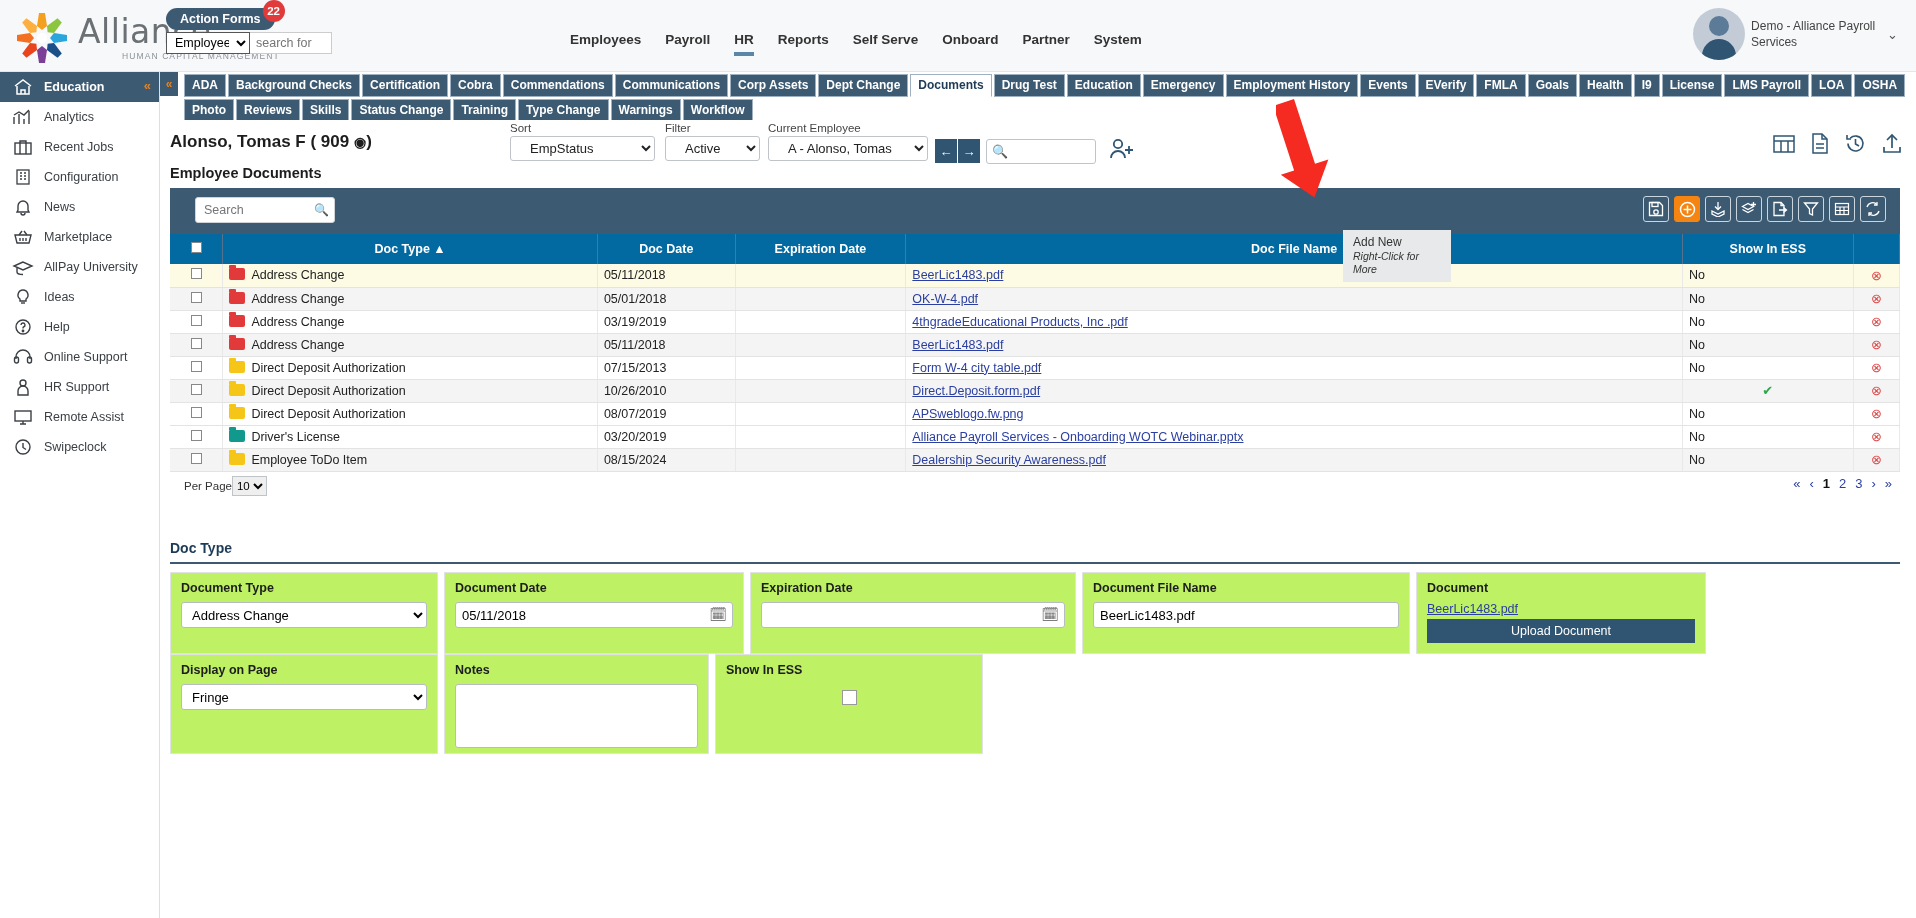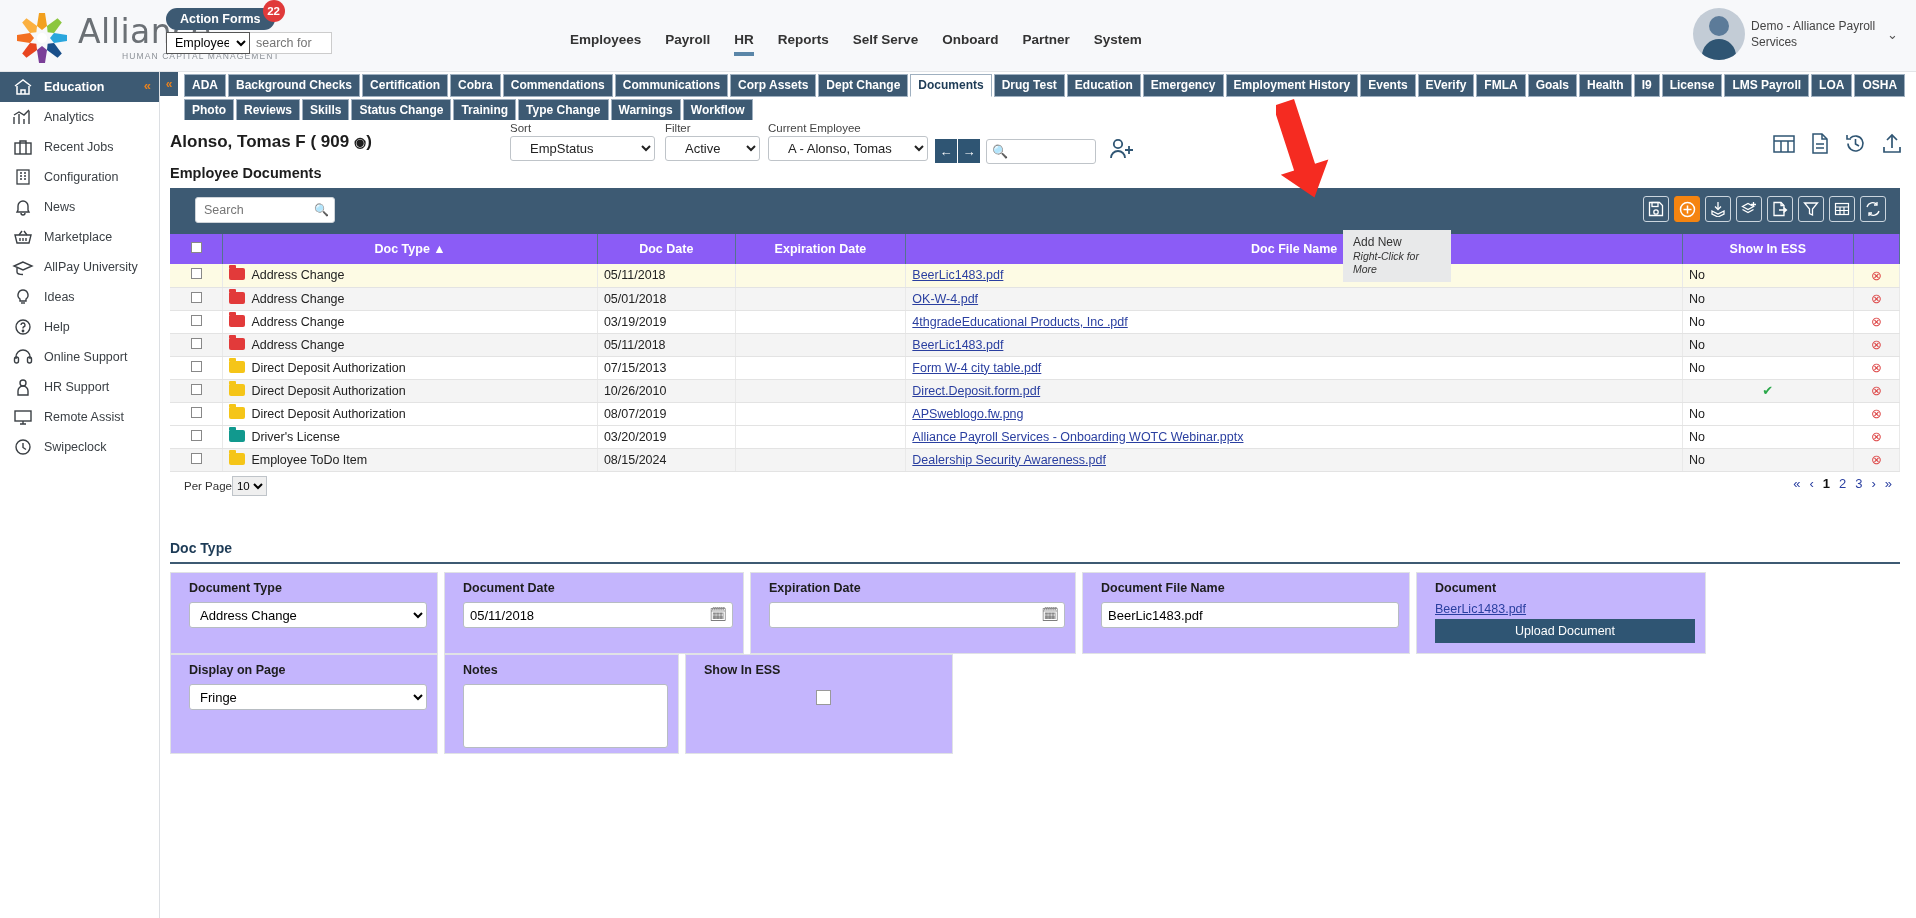--- a/index.html
+++ b/index.html
@@ -65,21 +65,21 @@
   
   .panel { position:absolute; left:10px; top:68px; width:1730px; }
   .panel-top { background:#3d5a73; height:46px; position:relative; }
   .panel-search { position:absolute; left:25px; top:9px; width:140px; height:26px; background:#fff; border:1px solid #cfd4d9; border-radius:3px; display:flex; align-items:center; padding:0 6px; }
   .panel-search input { border:none; outline:none; font-size:12.5px; width:112px; color:#555; }
   .toolbar { position:absolute; right:14px; top:8px; display:flex; gap:5px; }
   .tbtn { width:26px; height:26px; border:1px solid #cbd5de; border-radius:3px; display:flex; align-items:center; justify-content:center; cursor:pointer; background:transparent; }
   .tbtn.hot { background:#f58410; border-color:#f58410; }
 
   table.grid { width:100%; border-collapse:collapse; table-layout:fixed; }
-  table.grid th { background:#8b5cf6; color:#fff; font-size:12.5px; font-weight:bold; height:30px; border-right:1px solid #5b7governed; }
+  table.grid th { background:#0369a1; color:#fff; font-size:12.5px; font-weight:bold; height:30px; border-right:1px solid #5b7governed; }
   table.grid th { border-right:1px solid #54738f; }
   table.grid td { font-size:12.5px; height:23px; border-bottom:1px solid #e3e3e3; border-right:1px solid #e9e9e9; padding:0 6px; color:#222; }
   tr.hl td { background:#fdfbe4; }
   tr.alt td { background:#f4f4f4; }
   .fold { width:16px; height:12px; border-radius:1px 2px 2px 2px; display:inline-block; vertical-align:-1px; margin-right:6px; position:relative; }
   .fold:after { content:""; position:absolute; left:0; top:-3px; width:7px; height:3px; border-radius:1px 1px 0 0; background:inherit; }
   .dl { color:#2a3fa0; text-decoration:underline; cursor:pointer; font-size:12.5px; }
   .delx { color:#d44; font-size:13px; cursor:pointer; }
   .chk { width:11px; height:11px; border:1px solid #888; background:#fff; display:inline-block; }
   .okmark { color:#2aa84a; font-size:13px; }
@@ -87,21 +87,21 @@
   .perpage { position:absolute; left:14px; top:0; font-size:11.5px; color:#333; display:flex; align-items:center; }
   .perpage select { font-size:11.5px; height:20px; border:1px solid #bfc4c9; }
   .pager { position:absolute; right:8px; top:0; display:flex; gap:9px; align-items:center; font-size:13px; color:#2a3fa0; }
   .pager .cur { color:#111; font-weight:bold; }
   .pager span { cursor:pointer; }
 
   
   .doctype-hdr { position:absolute; left:10px; top:0; font-size:14px; font-weight:bold; color:#1d3b56; }
   .rule { position:absolute; left:10px; top:22px; width:1730px; height:2px; background:#3d5a73; }
   .fgrid { position:absolute; left:10px; top:32px; width:1730px; display:flex; gap:6px; flex-wrap:wrap; }
-  .fbox { background:#c4b5fd; border:1px solid #e0e2e5; padding:8px 10px 10px 18px; }
+  .fbox { background:#bef264; border:1px solid #e0e2e5; padding:8px 10px 10px 10px; }
   .fbox .flab { font-size:12.5px; font-weight:bold; color:#1d1d1d; margin-bottom:7px; }
   .fbox select, .fbox input[type=text] { width:100%; height:26px; border:1px solid #b7bcc2; border-radius:3px; font-size:13px; padding:1px 6px; background:#fff; }
   .datewrap { position:relative; }
   .cal { position:absolute; right:6px; top:4px; font-size:14px; color:#555; }
   textarea.notes { width:100%; height:64px; border:1px solid #b7bcc2; border-radius:3px; resize:none; }
   .upload { width:100%; background:#2f5573; color:#fff; border:none; height:24px; font-size:12.5px; cursor:pointer; }
 
   
   .tooltip { position:absolute; background:#e8e9ea; padding:5px 10px 6px 10px; font-size:12px; color:#333; z-index:40; line-height:1.25; }
   .tooltip i { display:block; font-size:10.5px; font-style:italic; }
@@ -634,21 +634,21 @@
         <a class="dl" style="display:block;margin-bottom:3px;">BeerLic1483.pdf</a>
         <button class="upload">Upload Document</button>
       </div>
     </div>
 
     <div class="fgrid" style="top:114px;">
       <div class="fbox" style="width:268px; height:100px;">
         <div class="flab">Display on Page</div>
         <select><option>Fringe</option></select>
       </div>
-      <div class="fbox" style="width:235px; height:100px;">
+      <div class="fbox" style="width:265px; height:100px;">
         <div class="flab">Notes</div>
         <textarea class="notes" style=""></textarea>
       </div>
       <div class="fbox" style="width:268px; height:100px;">
         <div class="flab">Show In ESS</div>
         <div style="text-align:center;padding-top:6px;">
           <span style="display:inline-block;width:15px;height:15px;border:1px solid #999;background:#fff;"></span>
         </div>
       </div>
     </div>

